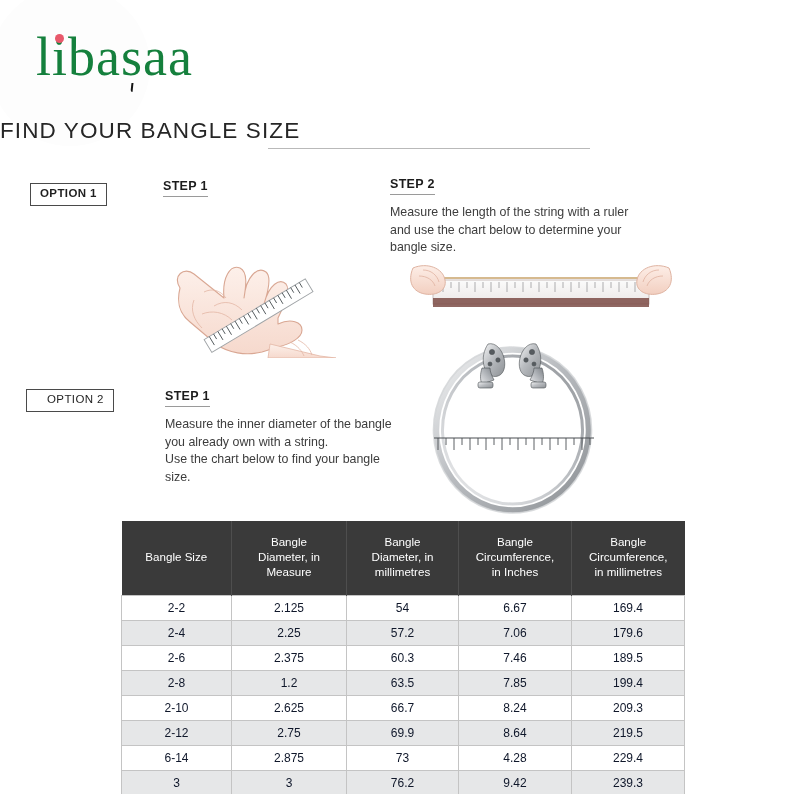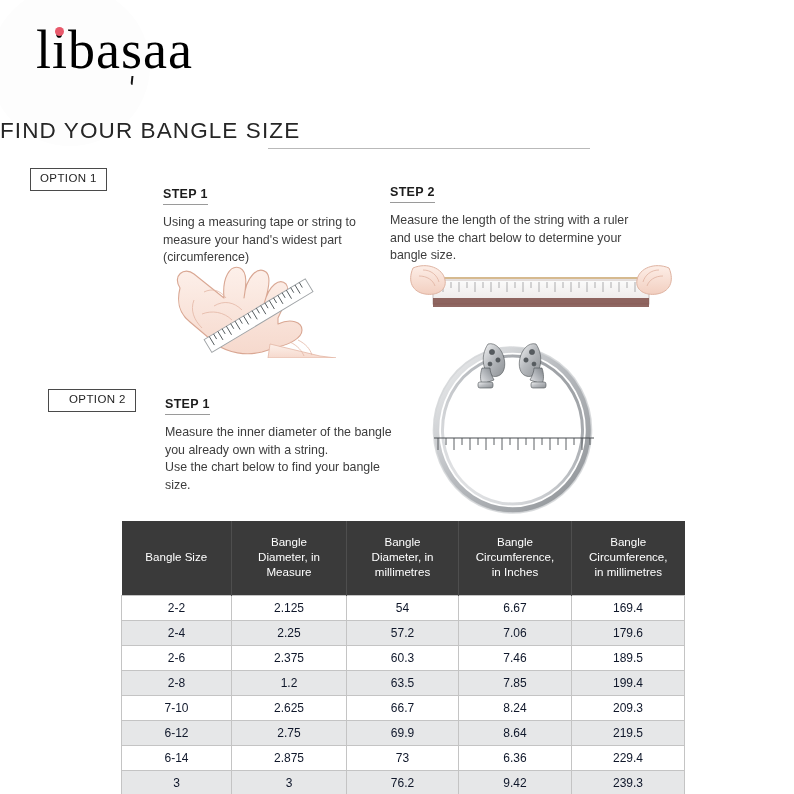--- a/index.html
+++ b/index.html
@@ -26,26 +26,26 @@
     height: 160px;
     border-radius: 50%;
     background: #fdfdfd;
     box-shadow: 0 0 0 0 rgba(0,0,0,0);
   }
 
   
   .logo {
     position: absolute;
     left: 36px;
-    top: 23px;
+    top: 30px;
     font-family: "Liberation Serif", serif;
     font-size: 54px;
     line-height: 1;
     letter-spacing: 1px;
-    color: #000000;
+    color: #15803d;
     white-space: nowrap;
   }
   .logo .ltr-i { position: relative; }
   .logo .ltr-i::before {
     content: "";
     position: absolute;
     left: 3px;
     top: 7px;
     width: 9px;
     height: 9px;
@@ -94,25 +94,25 @@
     position: absolute;
     border: 1px solid #4a4a4a;
     background: #ffffff;
     font-size: 11.5px;
     letter-spacing: .4px;
     color: #1f1f1f;
     padding: 4px 9px 5px;
     line-height: 1;
     white-space: nowrap;
   }
-  .option-1 { left: 30px; top: 168px; }
-  .option-2 { left: 48px; top: 389px; padding-left: 20px; }
-
-  
-  .step { position: absolute; margin-top: 8px; }
+  .option-1 { left: 30px; top: 183px; font-weight: bold; }
+  .option-2 { left: 26px; top: 389px; padding-left: 20px; }
+
+  
+  .step { position: absolute; }
   .step-head {
     font-size: 12.5px;
     font-weight: 700;
     letter-spacing: .3px;
     color: #1c1c1c;
     display: inline-block;
     padding-bottom: 3px;
     border-bottom: 1.6px solid #9a9a9a;
   }
   .step-body {
@@ -199,23 +199,20 @@
   <span>l</span><span class="ltr-i">i</span><span>ba</span><span class="cedilla">s</span><span>aa</span>
 </div>
 
 <div class="title">FIND YOUR BANGLE SIZE</div>
 <div class="title-rule"></div>
 
 <div class="option-box option-1">OPTION 1</div>
 
 <div class="step step-1a">
   <div class="step-head">STEP 1</div>
-  <div class="step-body">Using a measuring tape or string to
-measure your hand's widest part
-(circumference)</div>
 </div>
 
 <div class="step step-2a">
   <div class="step-head">STEP 2</div>
   <div class="step-body">Measure the length of the string with a ruler
 and use the chart below to determine your
 bangle size.</div>
 </div>
 
 <svg class="fig-hand" viewBox="0 0 205 110">
@@ -456,38 +453,38 @@
       <td>189.5</td>
     </tr>
     <tr>
       <td>2-8</td>
       <td>1.2</td>
       <td>63.5</td>
       <td>7.85</td>
       <td>199.4</td>
     </tr>
     <tr>
-      <td>7-10</td>
+      <td>2-10</td>
       <td>2.625</td>
       <td>66.7</td>
       <td>8.24</td>
       <td>209.3</td>
     </tr>
     <tr>
-      <td>6-12</td>
+      <td>2-12</td>
       <td>2.75</td>
       <td>69.9</td>
       <td>8.64</td>
       <td>219.5</td>
     </tr>
     <tr>
       <td>6-14</td>
       <td>2.875</td>
       <td>73</td>
-      <td>6.36</td>
+      <td>4.28</td>
       <td>229.4</td>
     </tr>
     <tr>
       <td>3</td>
       <td>3</td>
       <td>76.2</td>
       <td>9.42</td>
       <td>239.3</td>
     </tr>
   </tbody>

